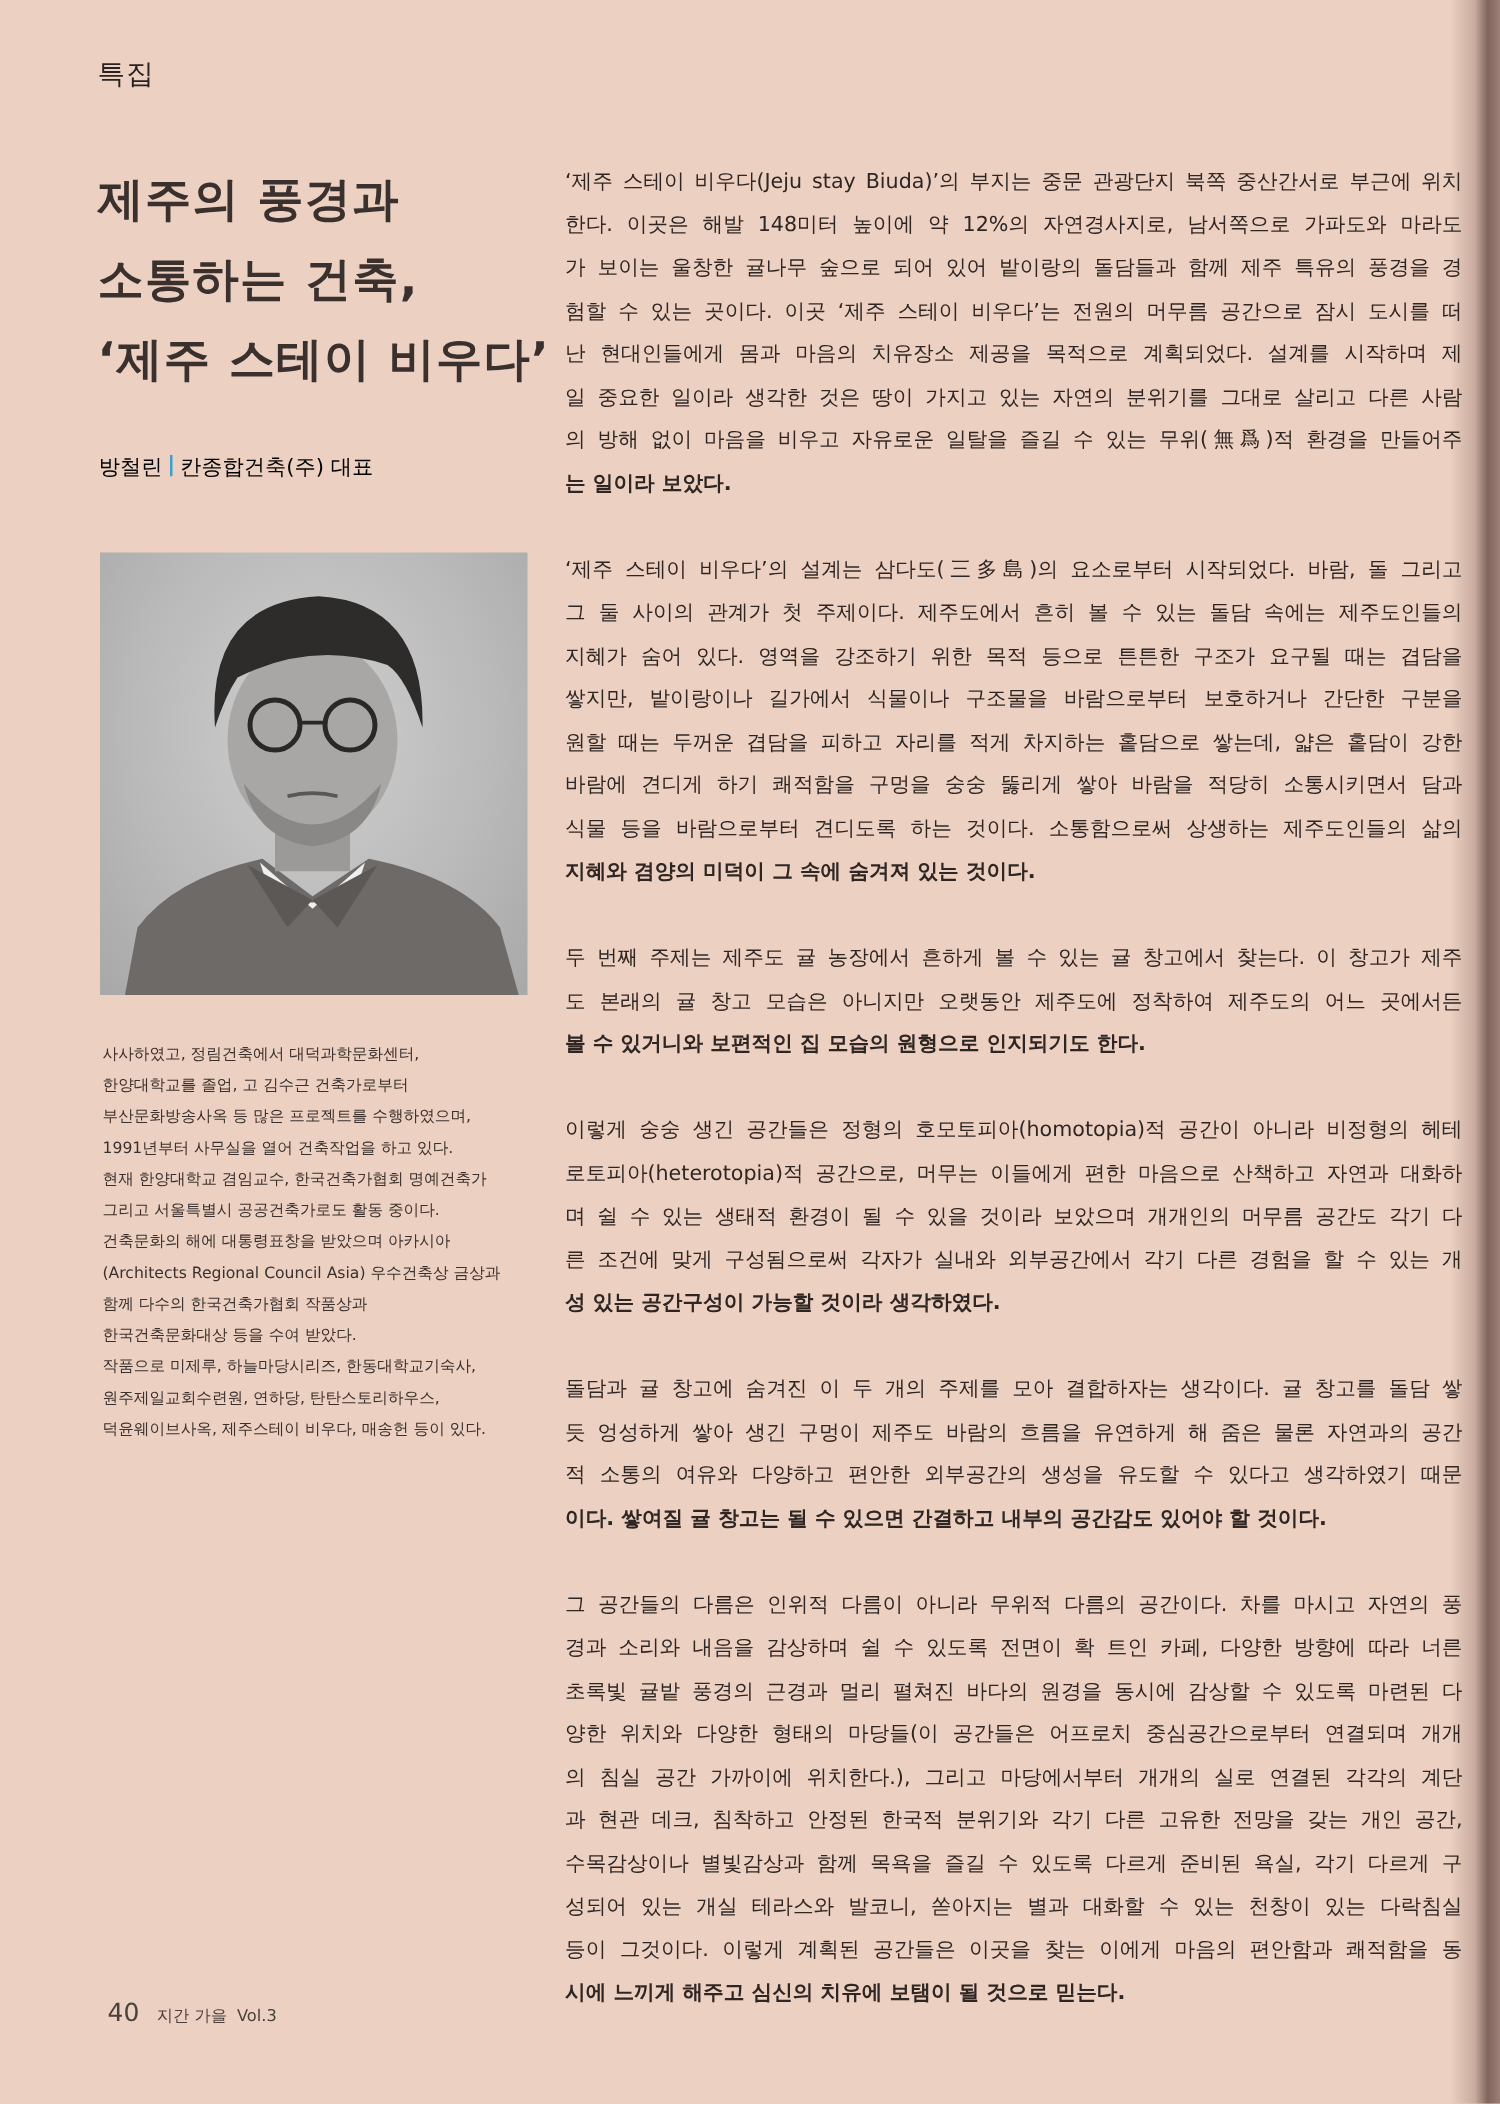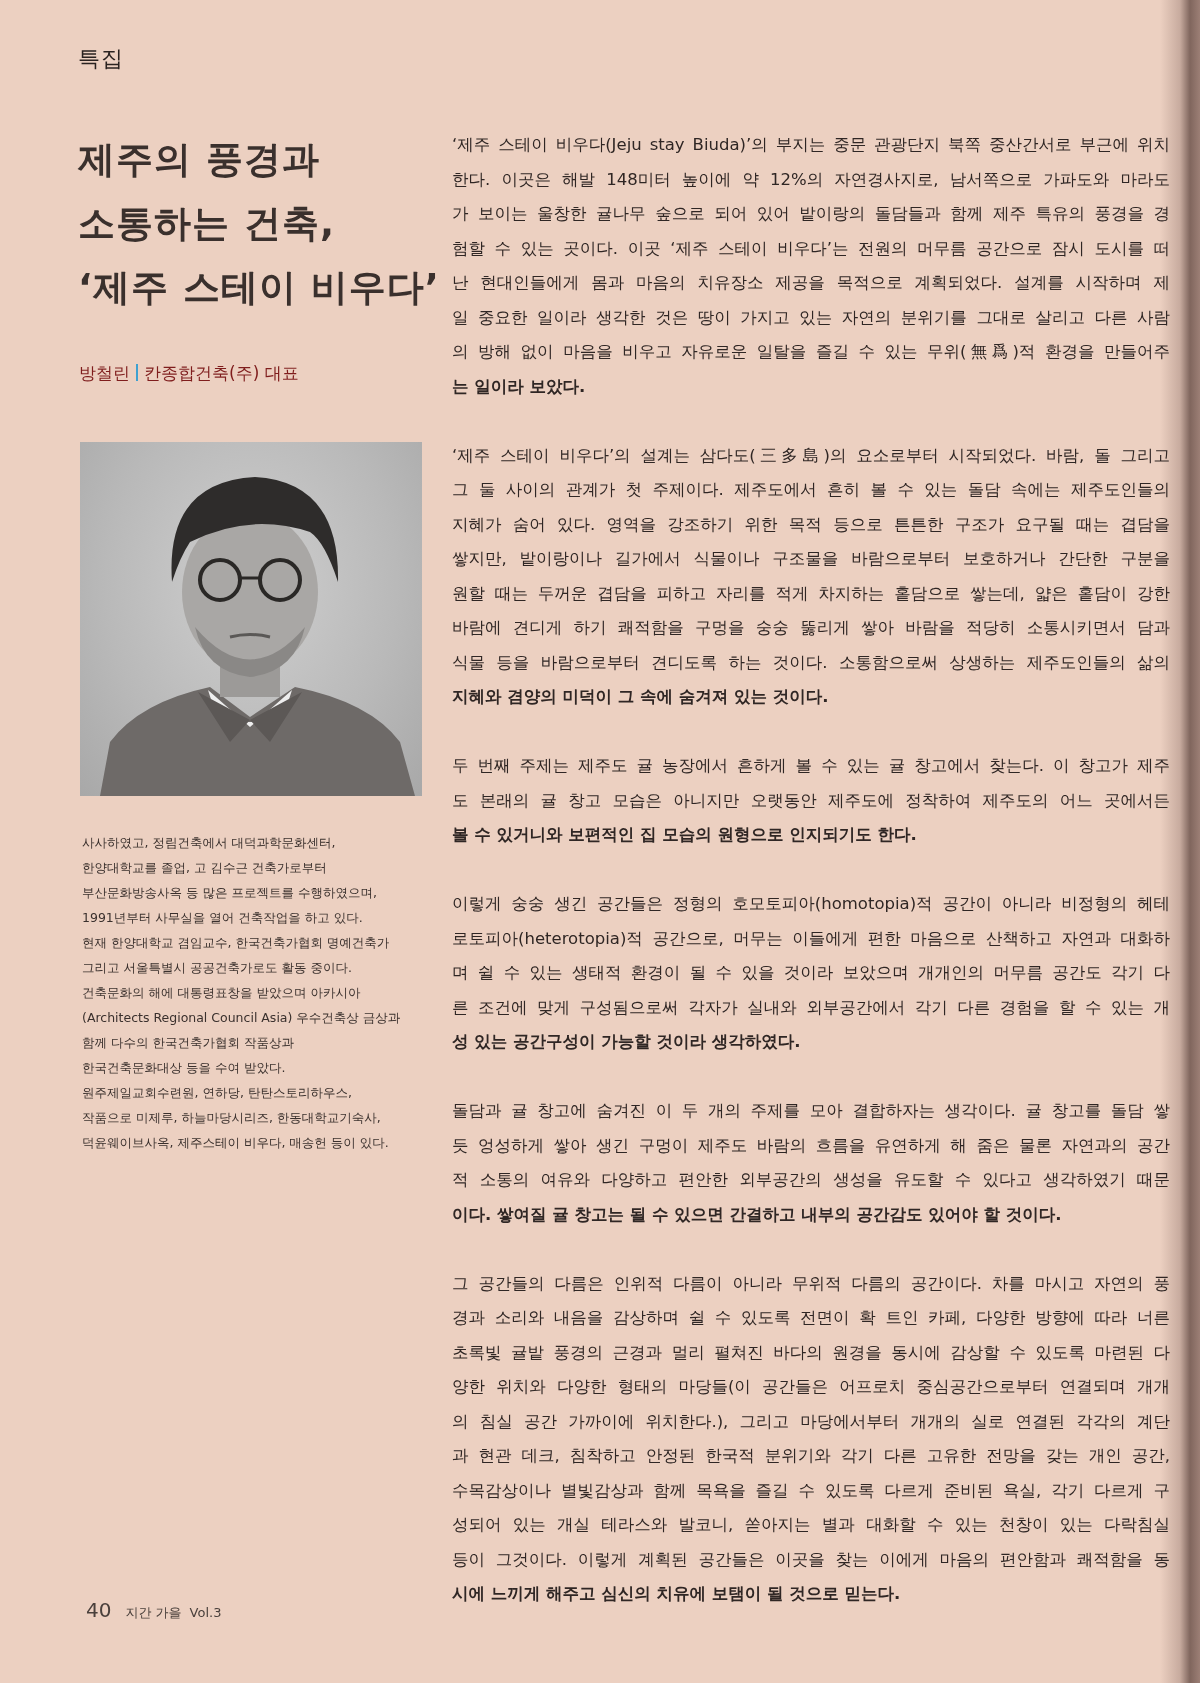--- a/index.html
+++ b/index.html
@@ -20,21 +20,21 @@
     font-size: 22px; font-weight: normal; color: #2a2220; letter-spacing: 1px; text-align: center;
   }
   .headline {
     position: absolute; left: 78px; top: 128px; width: 340px;
     font-family: "DejaVu Sans", sans-serif; font-weight: normal;
     font-size: 37px; line-height: 64px; color: #3a302d; letter-spacing: 1px;
   }
   .headline div { white-space: nowrap; font-weight: bold; }
   .byline {
     position: absolute; left: 79px; top: 362px;
-    font-size: 17px; color: #7f1d1d; white-space: nowrap;
+    font-size: 17px; color: #000000; white-space: nowrap;
   }
   .byline .sep {
     display: inline-block; width: 2px; height: 17px; background: #3ea0d0;
     vertical-align: -2px; margin: 0 6px;
   }
   .photo {
     position: absolute; left: 80px; top: 442px; width: 342px; height: 354px;
     background: radial-gradient(ellipse at 50% 40%, #cfcfcf 0%, #b9b9b9 60%, #a8a8a8 100%);
     overflow: hidden;
   }
@@ -105,22 +105,22 @@
   <div>사사하였고, 정림건축에서 대덕과학문화센터,</div>
   <div>한양대학교를 졸업, 고 김수근 건축가로부터</div>
   <div>부산문화방송사옥 등 많은 프로젝트를 수행하였으며,</div>
   <div>1991년부터 사무실을 열어 건축작업을 하고 있다.</div>
   <div>현재 한양대학교 겸임교수, 한국건축가협회 명예건축가</div>
   <div>그리고 서울특별시 공공건축가로도 활동 중이다.</div>
   <div>건축문화의 해에 대통령표창을 받았으며 아카시아</div>
   <div>(Architects Regional Council Asia) 우수건축상 금상과</div>
   <div>함께 다수의  한국건축가협회 작품상과</div>
   <div>한국건축문화대상 등을 수여 받았다.</div>
+  <div>작품으로 미제루, 하늘마당시리즈, 한동대학교기숙사,</div>
   <div>원주제일교회수련원, 연하당, 탄탄스토리하우스,</div>
-  <div>작품으로 미제루, 하늘마당시리즈, 한동대학교기숙사,</div>
   <div> 덕윤웨이브사옥, 제주스테이 비우다, 매송헌 등이 있다.</div>
 </div>
 
 <div class="body">
   <div class="para">
     <div class="line">‘제주 스테이 비우다(Jeju stay Biuda)’의 부지는 중문 관광단지 북쪽 중산간서로 부근에 위치</div>
     <div class="line">한다. 이곳은 해발 148미터 높이에 약 12%의 자연경사지로, 남서쪽으로 가파도와 마라도</div>
     <div class="line">가 보이는 울창한 귤나무 숲으로 되어 있어 밭이랑의 돌담들과 함께 제주 특유의 풍경을 경</div>
     <div class="line">험할 수 있는 곳이다. 이곳 ‘제주 스테이 비우다’는 전원의 머무름 공간으로 잠시 도시를  떠</div>
     <div class="line">난 현대인들에게 몸과 마음의 치유장소 제공을 목적으로 계획되었다. 설계를 시작하며 제</div>

